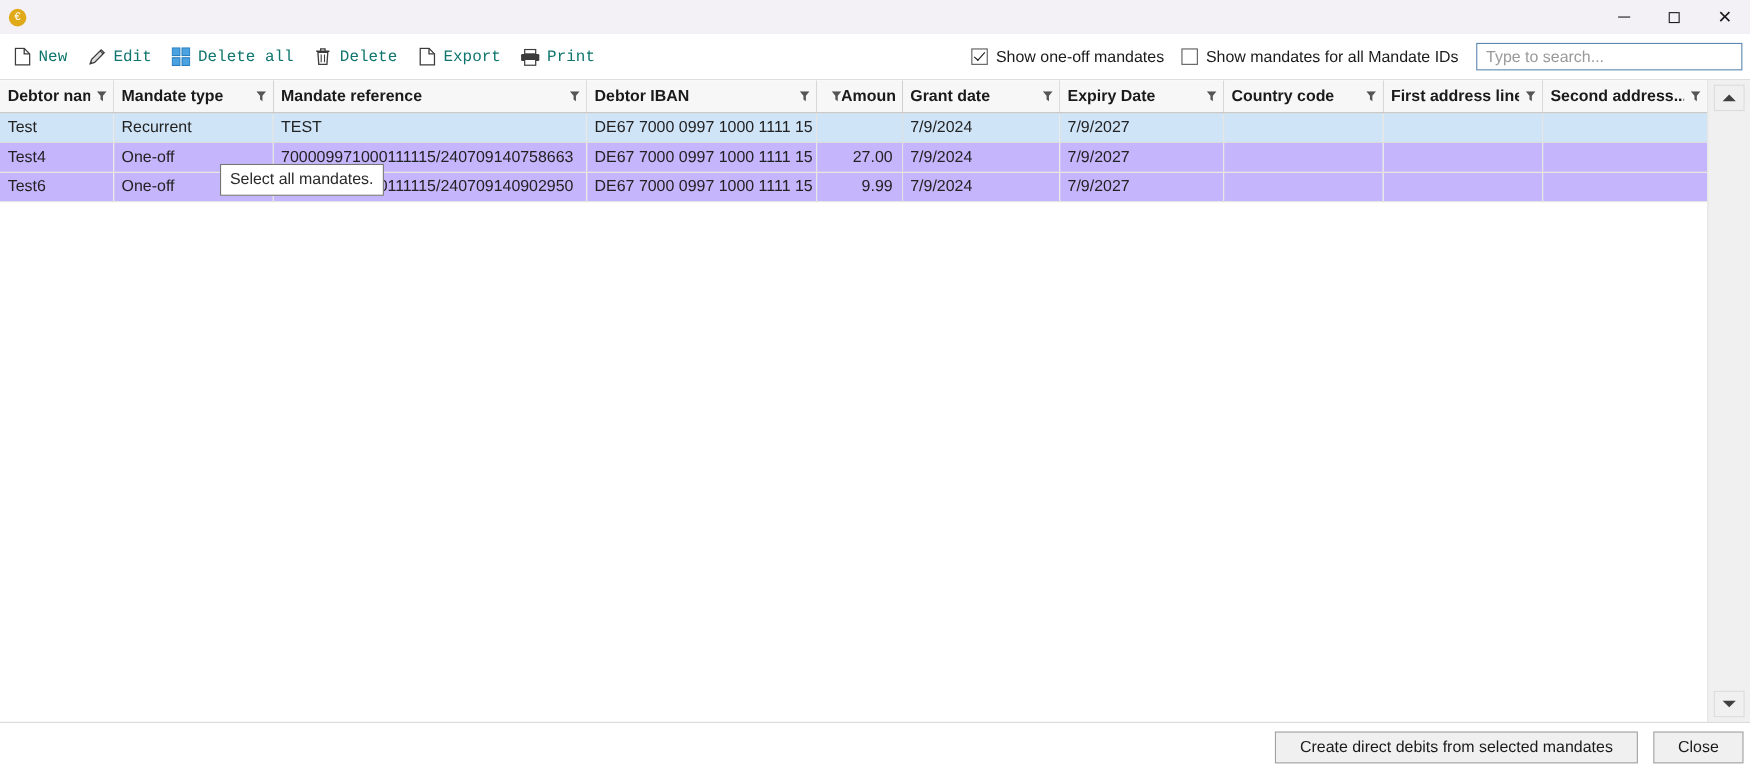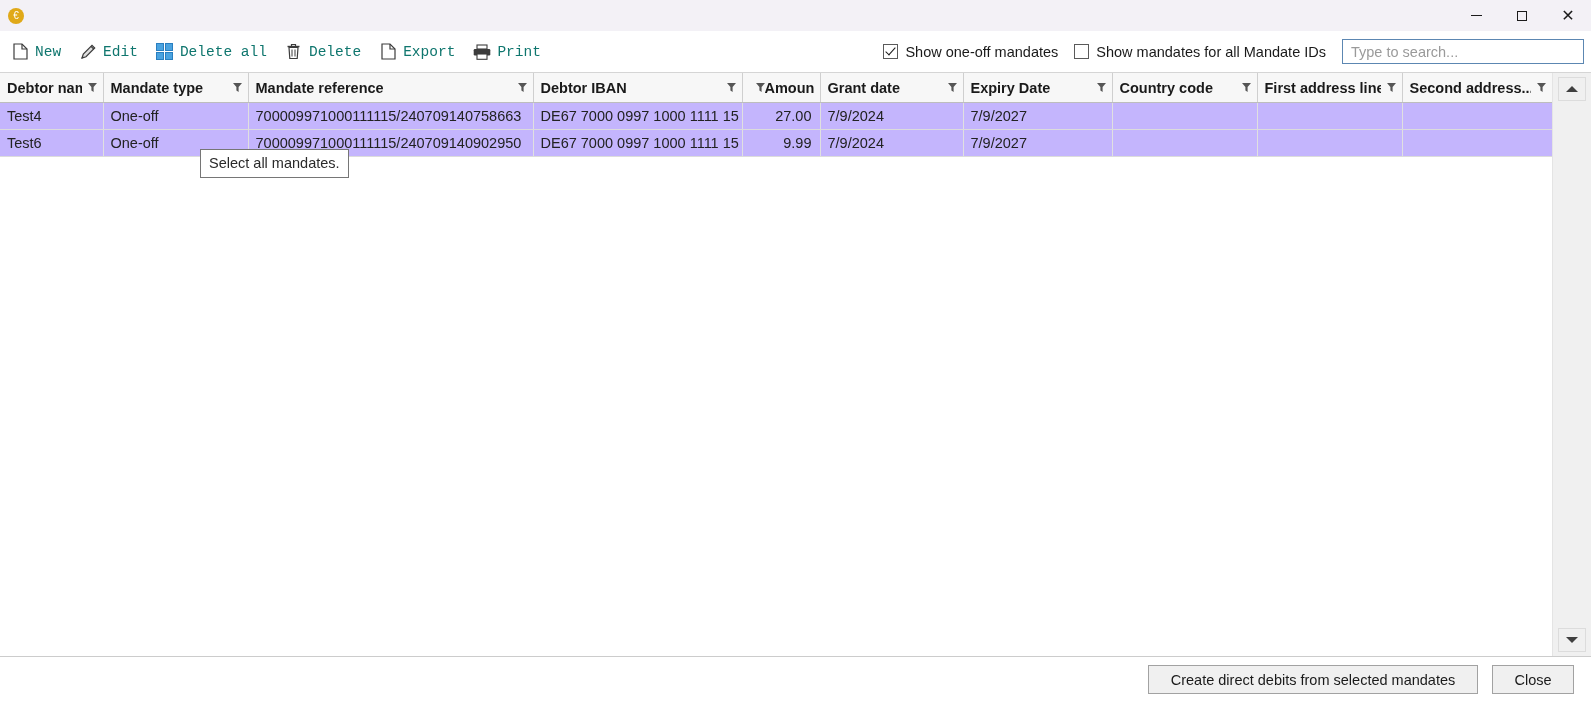--- a/index.html
+++ b/index.html
@@ -298,21 +298,21 @@
 
   
   .footer {
     flex: 0 0 auto;
     height: 46px;
     background: #ffffff;
     border-top: 1px solid #cccccc;
     display: flex;
     align-items: center;
     justify-content: flex-end;
-    padding-right: 17px;
+    padding-right: 6px;
     box-sizing: border-box;
   }
   .btn {
     height: 29px;
     min-width: 82px;
     background: #f0f0f0;
     border: 1px solid #a2a2a2;
     color: #1a1a1a;
     font-size: 14.5px;
     font-family: "Liberation Sans", sans-serif;
@@ -524,20 +524,32 @@
               <div class="th-inner">
                 <span class="th-label">Second address...</span>
                 <svg class="funnel" viewBox="0 0 9 10">
                     <path d="M0 0 h9 l-3.4 4 v5 l-2.2-1.6 v-3.4 z" fill="#555"></path>
                   </svg>
               </div>
             </th>
           </tr>
         </thead>
         <tbody>
+          <tr class="row-selected">
+            <td>Test</td>
+            <td>Recurrent</td>
+            <td>TEST</td>
+            <td>DE67 7000 0997 1000 1111 15</td>
+            <td class="num"></td>
+            <td>7/9/2024</td>
+            <td>7/9/2027</td>
+            <td></td>
+            <td></td>
+            <td></td>
+          </tr>
           <tr class="row-normal">
             <td>Test4</td>
             <td>One-off</td>
             <td>700009971000111115/240709140758663</td>
             <td>DE67 7000 0997 1000 1111 15</td>
             <td class="num">27.00</td>
             <td>7/9/2024</td>
             <td>7/9/2027</td>
             <td></td>
             <td></td>

